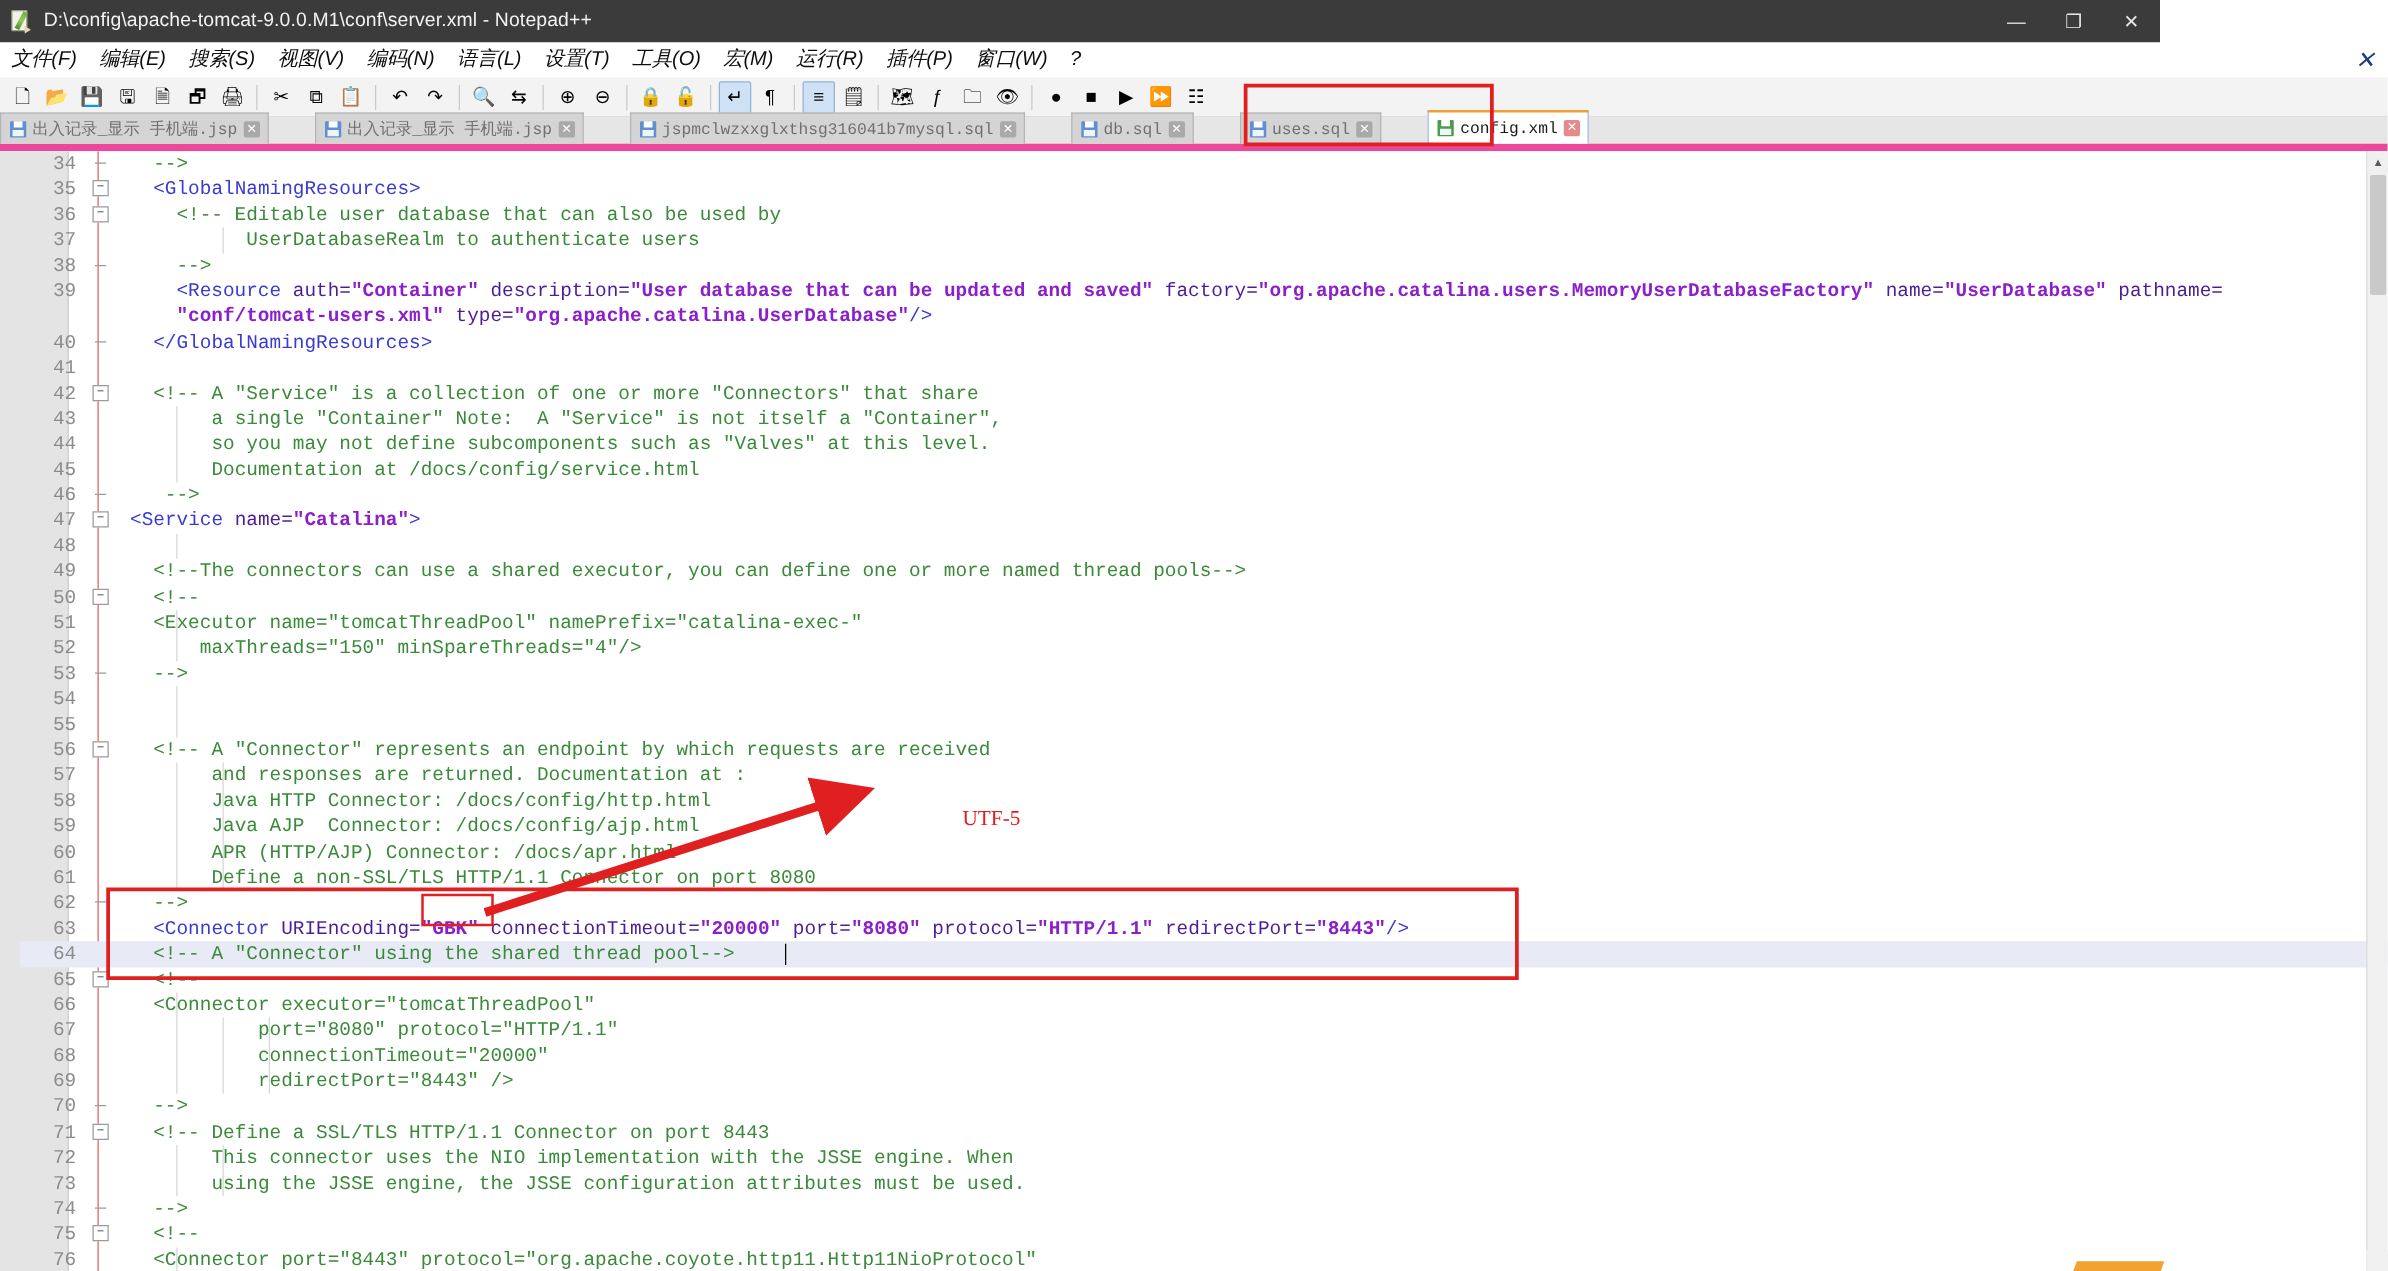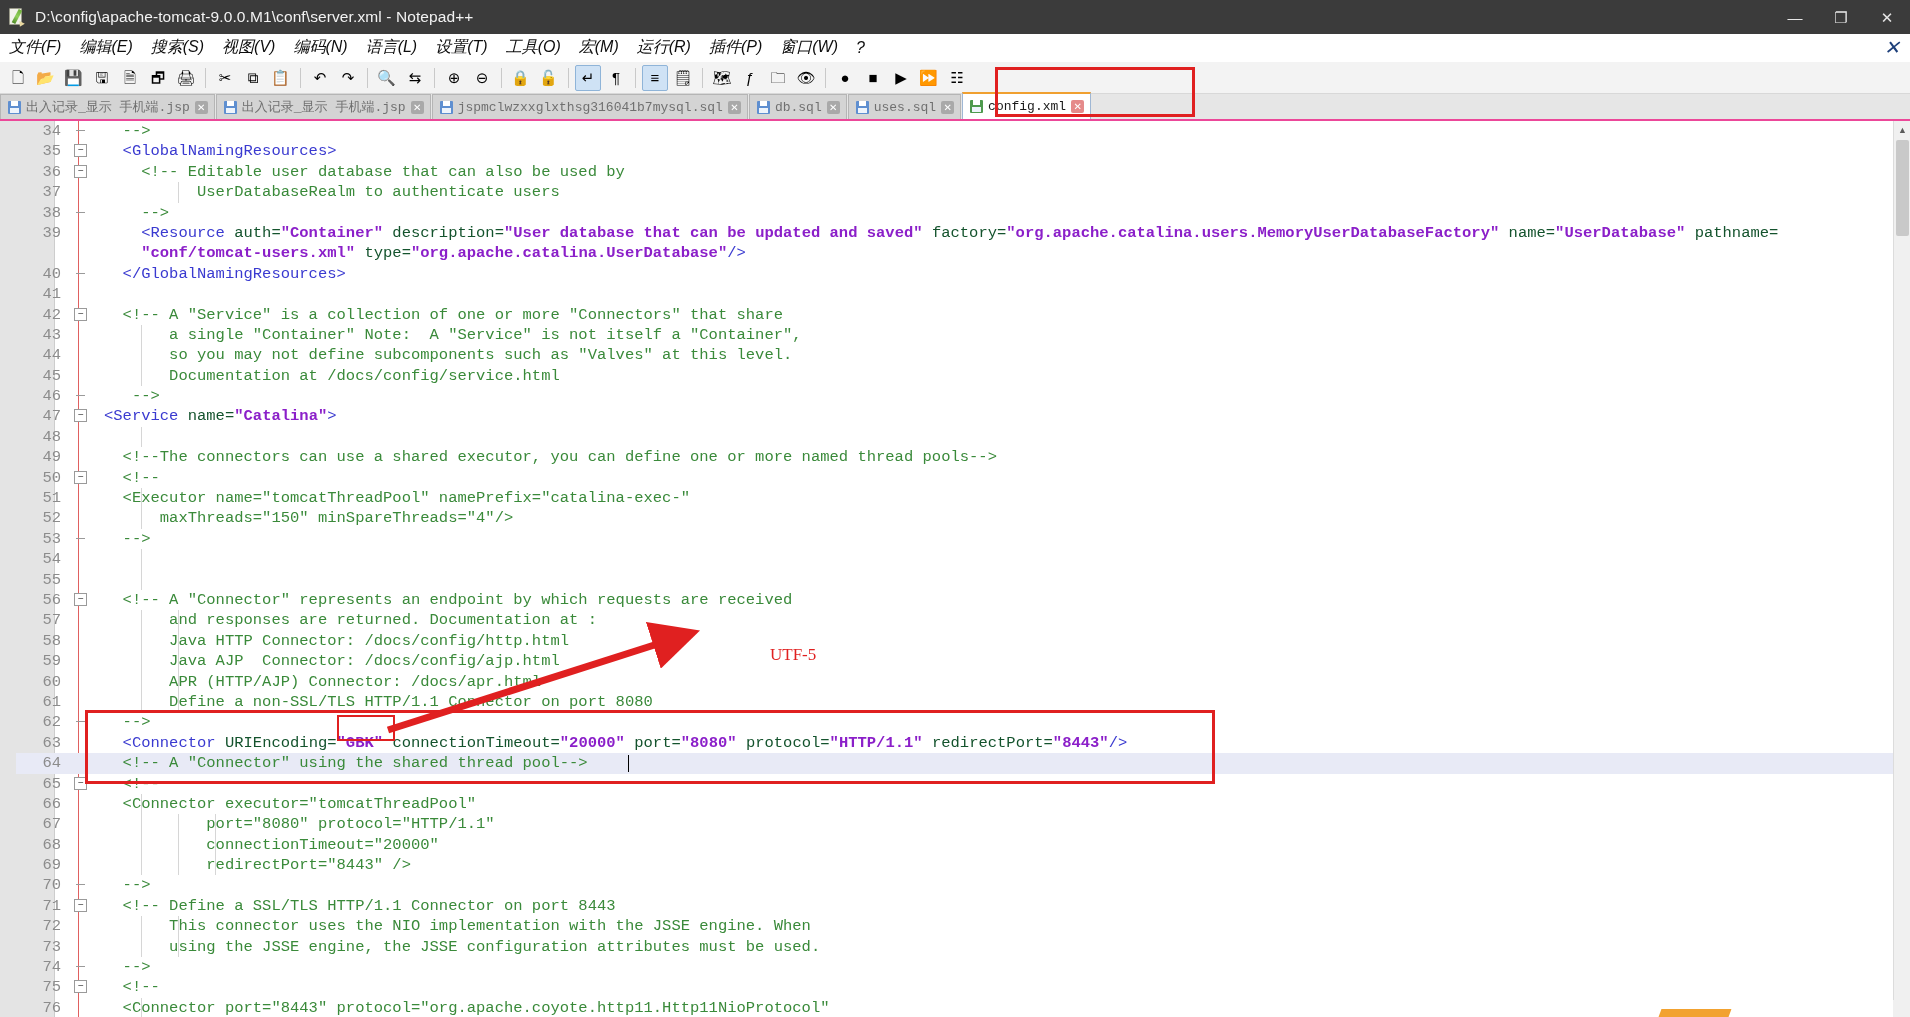--- a/index.html
+++ b/index.html
@@ -6,21 +6,21 @@
   html, body {
     margin: 0; padding: 0;
     width: 1910px; height: 1017px;
     overflow: hidden;
     background: #ffffff;
     font-family: "Liberation Sans", sans-serif;
   }
 
   
   #titlebar {
-    position: absolute; left: 0; top: 0; width: 1910px; height: 34px;
+    position: absolute; left: 0; top: 0; width: 1728px; height: 34px;
     background: #3b3b3b;
     display: flex; align-items: center;
   }
   #app-icon {
     width: 20px; height: 20px; margin-left: 7px; margin-right: 8px;
     position: relative; flex: 0 0 auto;
   }
   #app-icon .pad {
     position: absolute; left: 2px; top: 1px; width: 13px; height: 17px;
     background: #f2f2ea; border: 1px solid #9a9a8a; border-radius: 1px;
@@ -73,21 +73,22 @@
     border: 1px solid transparent; border-radius: 2px;
   }
   .tb.on { background: #cfe2f5; border-color: #8fb4d8; }
   .tb-sep { width: 1px; height: 20px; background: #c9c9c9; margin: 0 5px; }
   .gl { font-size: 15px; line-height: 1; }
 
   
   #tabbar {
     position: absolute; left: 0; top: 94px; width: 1910px; height: 27px;
     background: #e6e6e6; display: flex; align-items: flex-end;
-    border-bottom: 2px solid #ec4899;
+    border-bottom: 6px solid #ec4899;
+    gap: 36px;
   }
   .tab {
     height: 25px; display: flex; align-items: center; gap: 5px;
     padding: 0 6px 0 7px; margin-right: 1px;
     background: #d4d4d4; border: 1px solid #b5b5b5; border-bottom: none;
     font-family: "Liberation Mono", monospace; font-size: 13px; color: #707070;
     white-space: nowrap; position: relative;
   }
   .tab.active {
     background: #ffffff; color: #1a1a1a; height: 27px;
@@ -151,21 +152,21 @@
     background: #9a9a9a;
   }
   .txt { position: absolute; left: 88px; top: 0; }
   .guide {
     position: absolute; top: 0; width: 1px; height: 20.4px; background: #d6d6d6;
   }
 
   
   .c-com  { color: #3a8a3a; }              
   .c-tag  { color: #3a3ad0; }              
-  .c-attr { color: #14532d; }              
+  .c-attr { color: #4c1d95; }              
   .c-val  { color: #8b1fc9; font-weight: bold; } 
   .c-pl   { color: #111111; }
 
   
   #caret {
     position: absolute; width: 1px; background: #000; height: 17px;
   }
 
   
   .annot-box {

